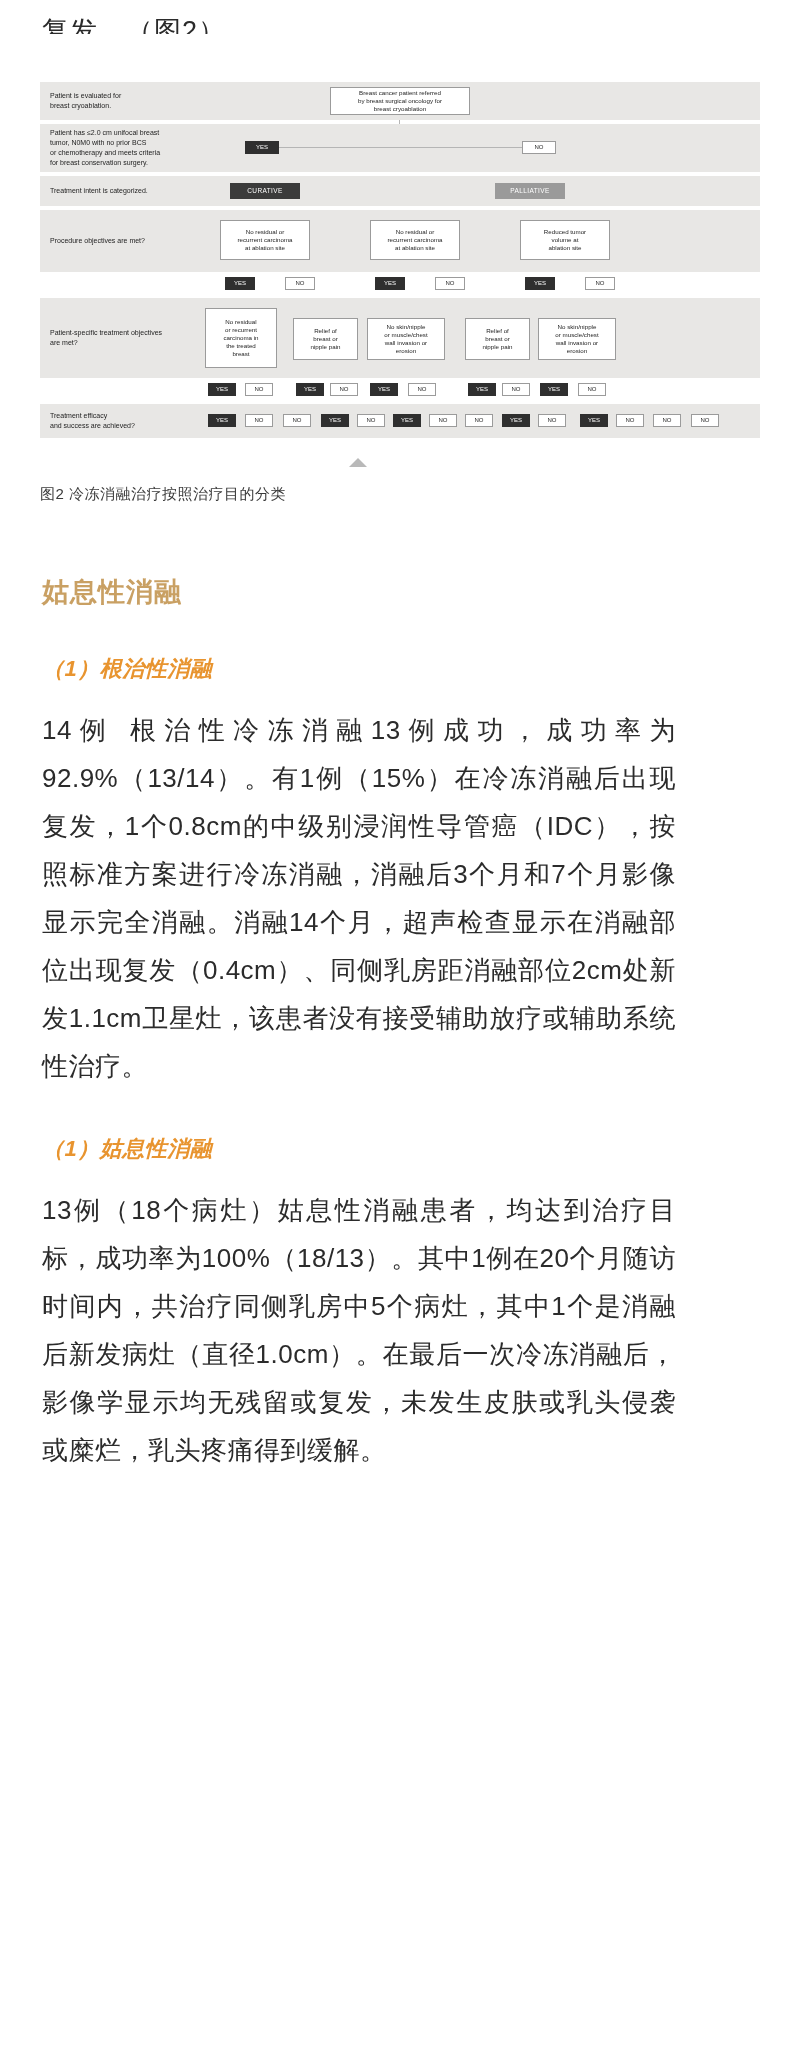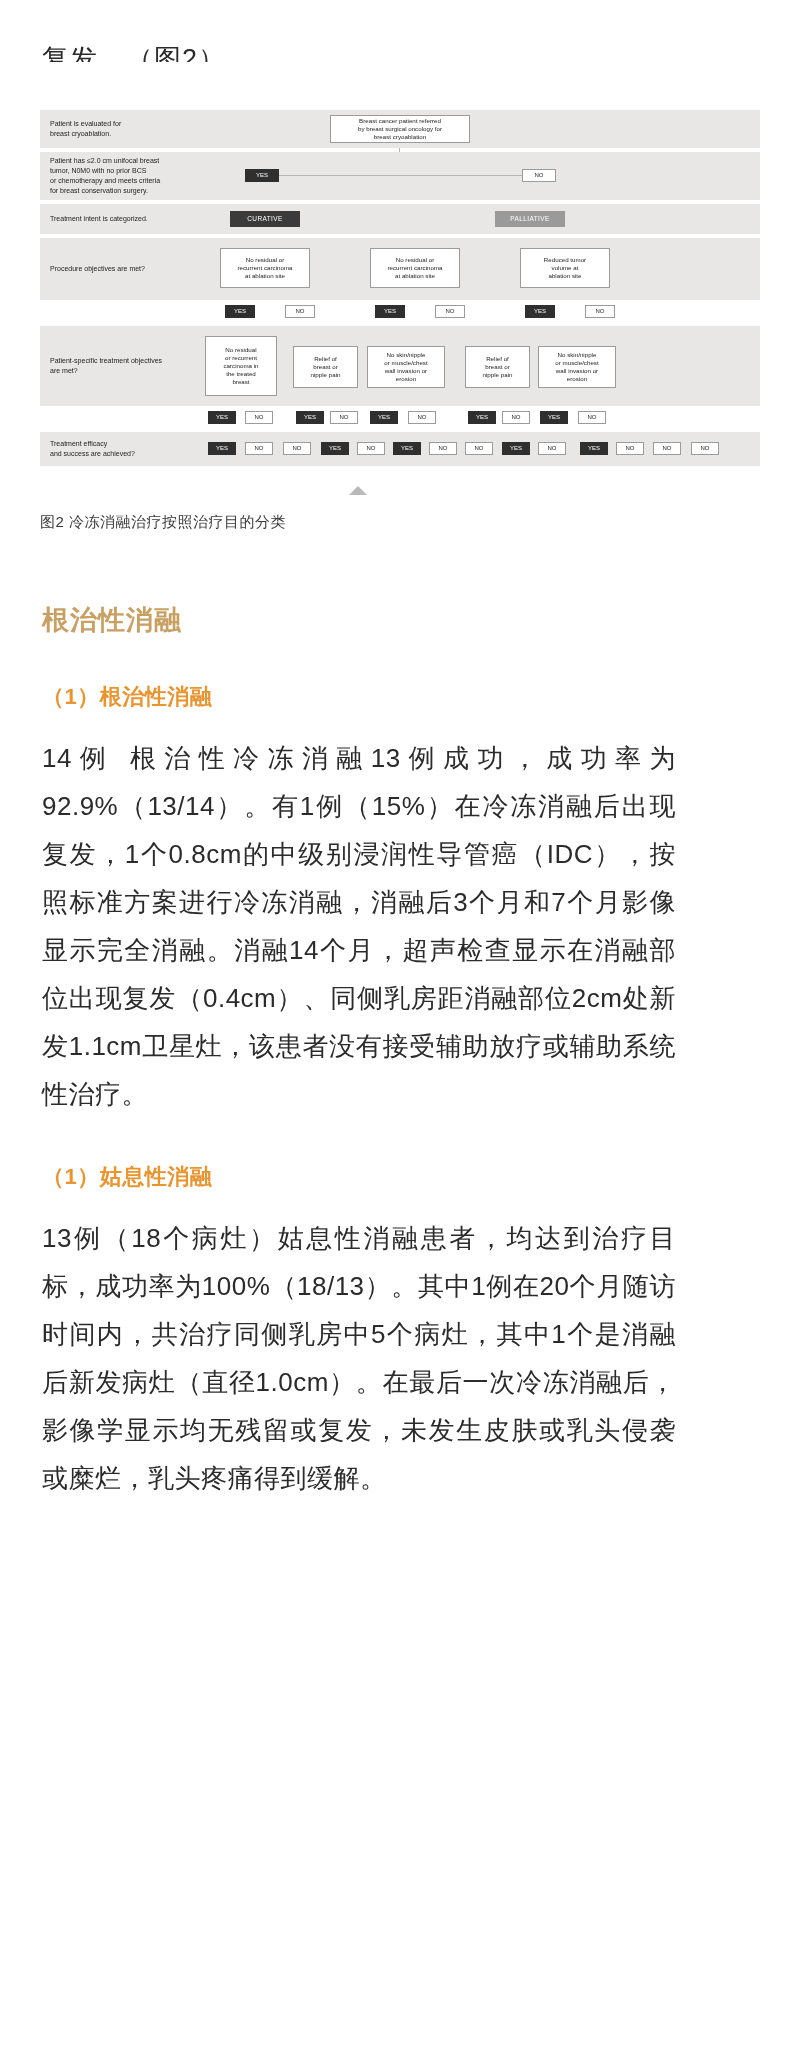--- a/index.html
+++ b/index.html
@@ -10,22 +10,21 @@
   body {
     width: 800px;
     min-height: 2048px;
     font-family: "Liberation Sans", sans-serif;
     color: #222;
     position: relative;
   }
   .page {
     width: 716px;
     box-sizing: border-box;
-    padding: 0 40px;
-    margin-top: 44px;
+    padding: 16px 40px;
   }
   .top-cut-text {
     font-size: 27px;
     color: #2b2b2b;
     letter-spacing: 1px;
     height: 18px;
     overflow: hidden;
     line-height: 30px;
     margin: 0 0 0 2px;
   }
@@ -127,20 +126,21 @@
     color: #c9a063;
     margin: 70px 0 0 2px;
     letter-spacing: 1px;
   }
   .sub-title {
     font-size: 22px;
     font-weight: bold;
     color: #e8942f;
     margin: 44px 0 0 2px;
     letter-spacing: .5px;
+    font-style: italic;
   }
   .para {
     font-size: 26px;
     line-height: 48px;
     color: #2b2b2b;
     margin: 22px 0 0 2px;
     letter-spacing: .5px;
     text-align: justify;
   }
 </style>
@@ -258,21 +258,21 @@
         <div class="pill" style="left:613px; top:10px; width:28px;">NO</div>
         <div class="pill" style="left:651px; top:10px; width:28px;">NO</div>
       </div>
 
     </div>
 
     <div class="fig-arrow"></div>
     <div class="fig-caption">图2 冷冻消融治疗按照治疗目的分类</div>
   </div>
 
-  <h2 class="section-title">根治性消融</h2>
+  <h2 class="section-title">姑息性消融</h2>
 
   <h3 class="sub-title">（1）根治性消融</h3>
   <p class="para">14例 根治性冷冻消融13例成功，成功率为92.9%（13/14）。有1例（15%）在冷冻消融后出现复发，1个0.8cm的中级别浸润性导管癌（IDC），按照标准方案进行冷冻消融，消融后3个月和7个月影像显示完全消融。消融14个月，超声检查显示在消融部位出现复发（0.4cm）、同侧乳房距消融部位2cm处新发1.1cm卫星灶，该患者没有接受辅助放疗或辅助系统性治疗。</p>
 
   <h3 class="sub-title">（1）姑息性消融</h3>
   <p class="para">13例（18个病灶）姑息性消融患者，均达到治疗目标，成功率为100%（18/13）。其中1例在20个月随访时间内，共治疗同侧乳房中5个病灶，其中1个是消融后新发病灶（直径1.0cm）。在最后一次冷冻消融后，影像学显示均无残留或复发，未发生皮肤或乳头侵袭或糜烂，乳头疼痛得到缓解。</p>
 
 </div>
 
 </body></html>

